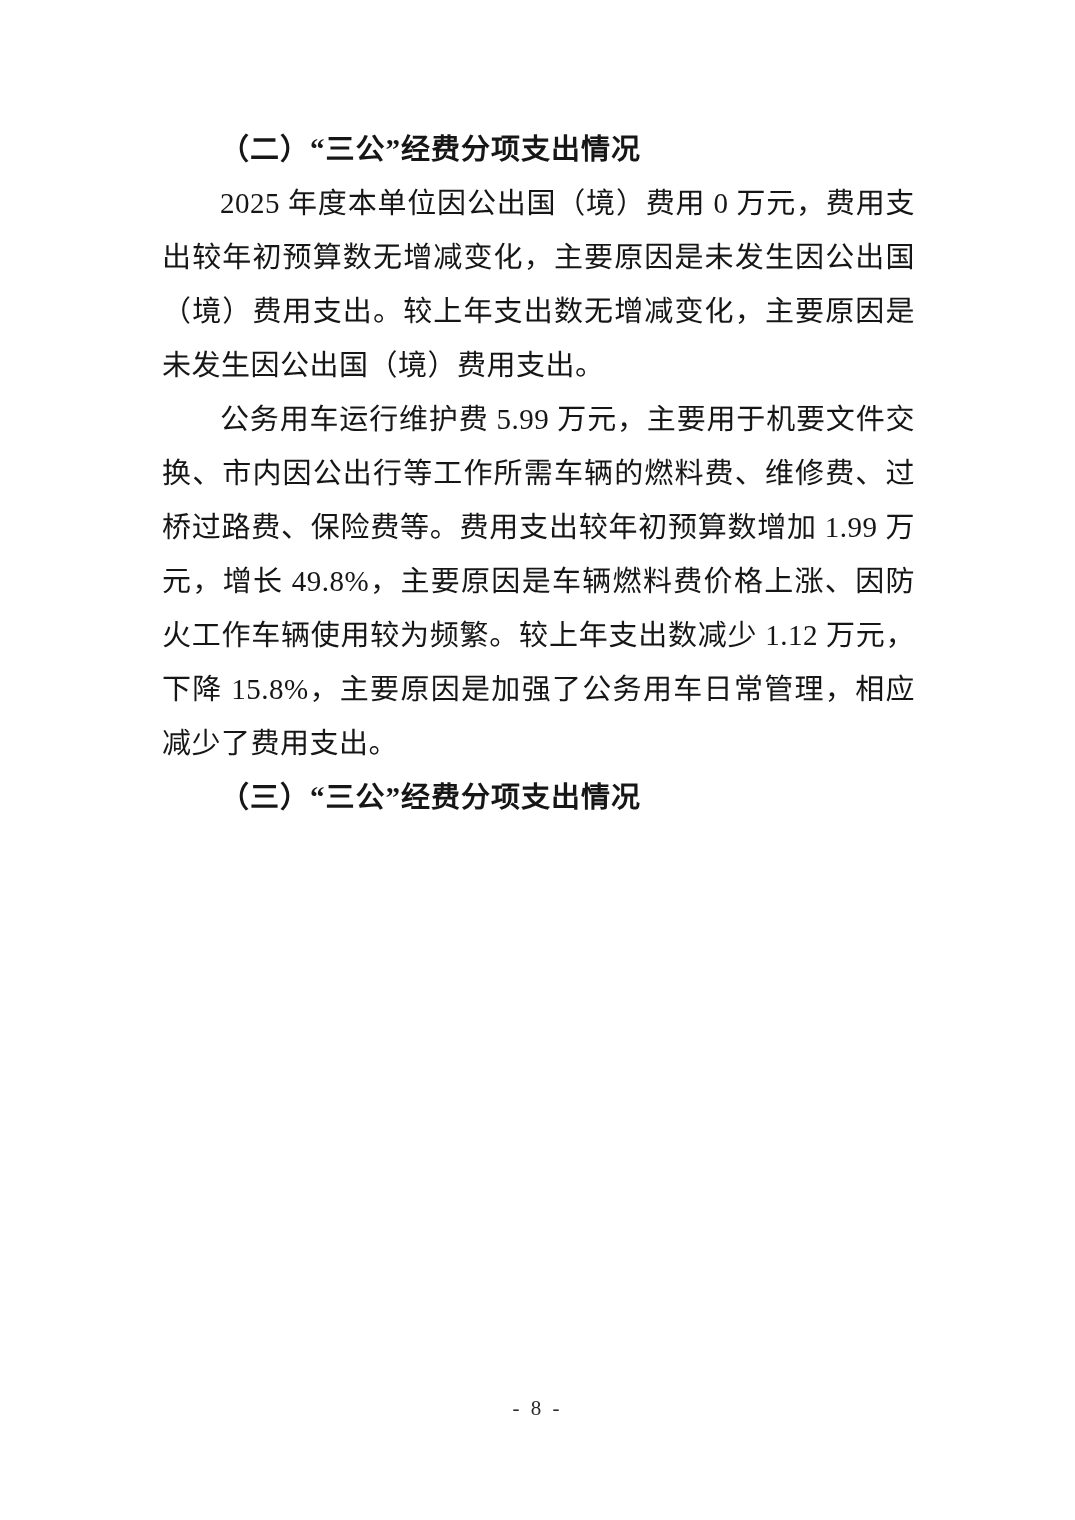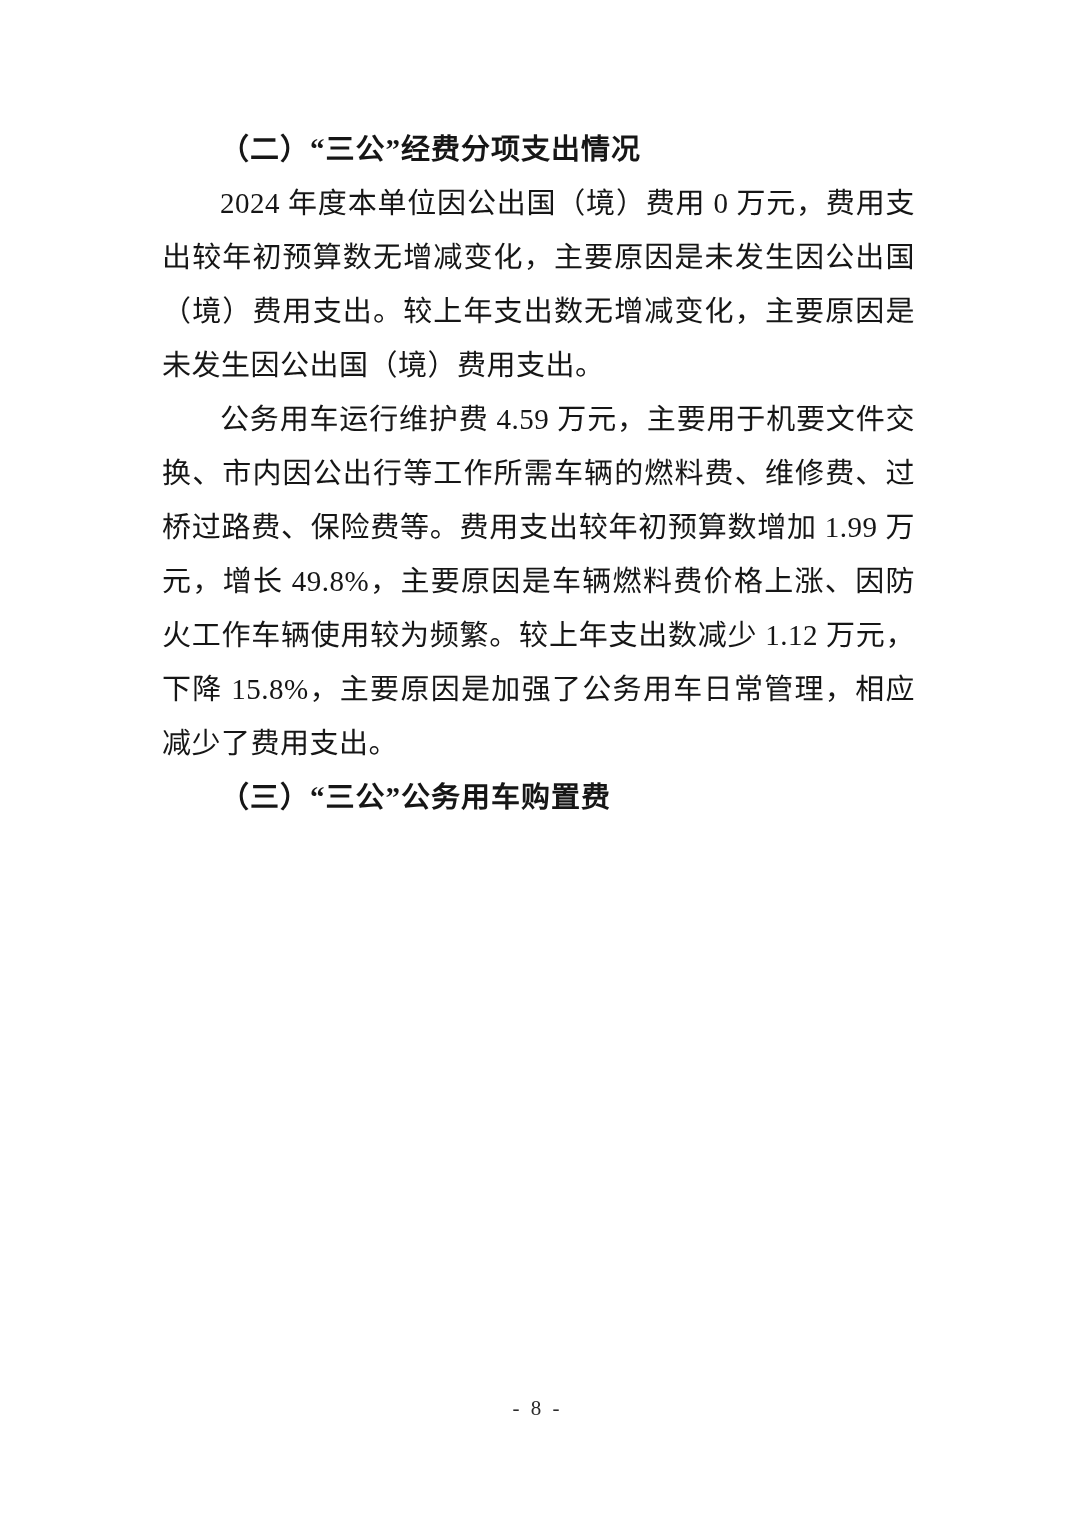--- a/index.html
+++ b/index.html
@@ -46,26 +46,26 @@
   }
 </style>
 </head>
 <body>
 
 <div class="page">
 
   <div class="body-text">
     <div class="heading">（二）“三公”经费分项支出情况</div>
 
-    <p class="para">2024 年度本单位因公出国（境）费用 0 万元，费用支出较年初预算数无增减变化，主要原因是未发生因公出国（境）费用支出。较上年支出数无增减变化，主要原因是未发生因公出国（境）费用支出。</p>
+    <p class="para">2025 年度本单位因公出国（境）费用 0 万元，费用支出较年初预算数无增减变化，主要原因是未发生因公出国（境）费用支出。较上年支出数无增减变化，主要原因是未发生因公出国（境）费用支出。</p>
 
 
-    <p class="para">公务用车运行维护费 4.59 万元，主要用于机要文件交换、市内因公出行等工作所需车辆的燃料费、维修费、过桥过路费、保险费等。费用支出较年初预算数增加 1.99 万元，增长 49.8%，主要原因是车辆燃料费价格上涨、因防火工作车辆使用较为频繁。较上年支出数减少 1.12 万元，下降 15.8%，主要原因是加强了公务用车日常管理，相应减少了费用支出。</p>
+    <p class="para">公务用车运行维护费 5.99 万元，主要用于机要文件交换、市内因公出行等工作所需车辆的燃料费、维修费、过桥过路费、保险费等。费用支出较年初预算数增加 1.99 万元，增长 49.8%，主要原因是车辆燃料费价格上涨、因防火工作车辆使用较为频繁。较上年支出数减少 1.12 万元，下降 15.8%，主要原因是加强了公务用车日常管理，相应减少了费用支出。</p>
 
 
-    <div class="heading">（三）“三公”公务用车购置费</div>
+    <div class="heading">（三）“三公”经费分项支出情况</div>
   </div>
 
   <div class="footer">
     <span>- 8 -</span>
   </div>
 
 </div>
 
 </body></html>

